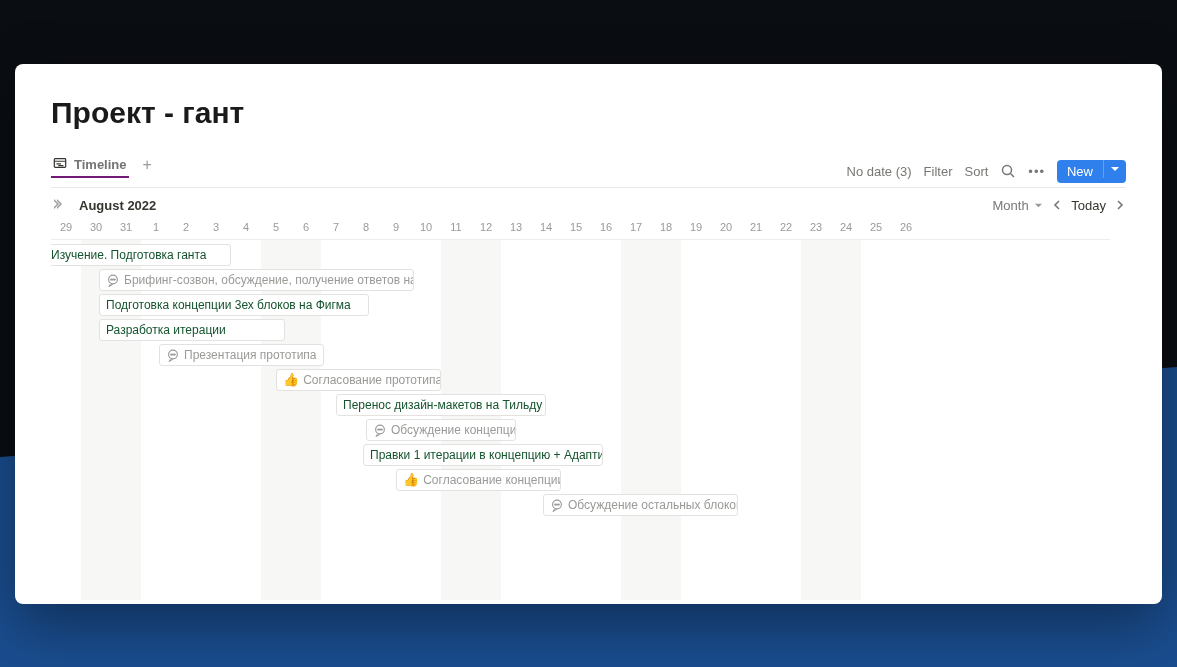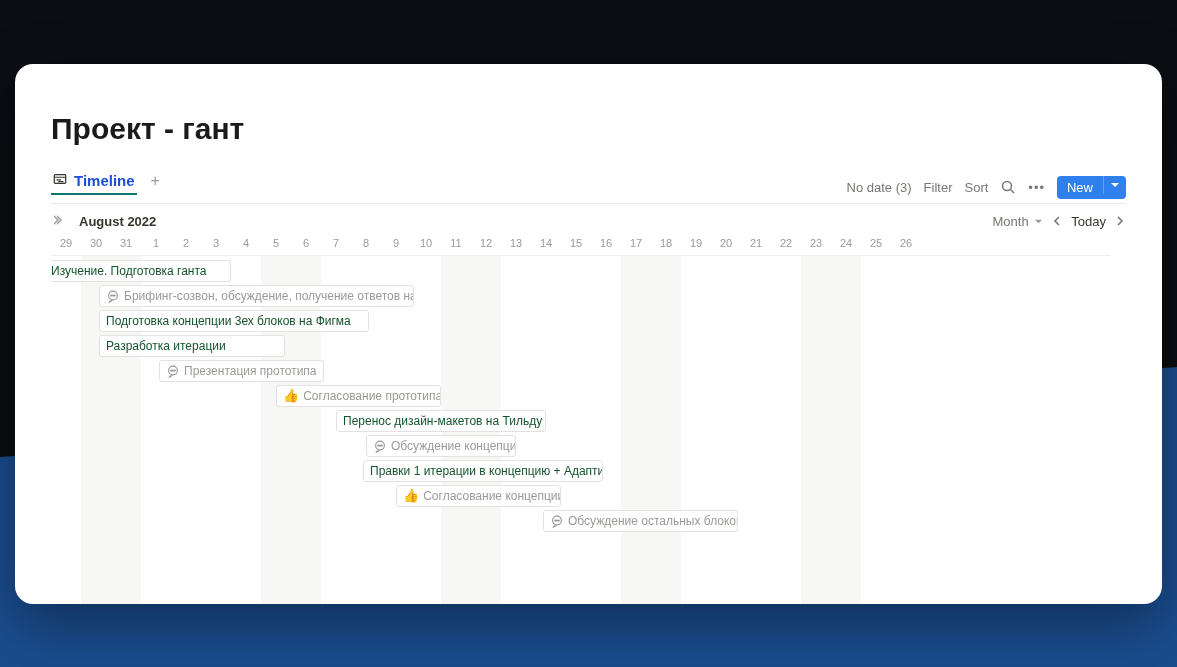--- a/index.html
+++ b/index.html
@@ -19,24 +19,24 @@
   background: #1a4d8f;
   clip-path: polygon(0 100%, 0 30%, 100% 0, 100% 100%);
   z-index: 0;
 }
 .window {
   position: relative;
   z-index: 1;
   width: 1147px;
   height: 540px;
   background: #fff;
-  border-radius: 18px;
+  border-radius: 8px;
   box-shadow: 0 20px 60px rgba(0,0,0,0.4);
   overflow: hidden;
-  padding: 48px 0 0 0;
+  padding: 32px 0 0 0;
 }
 .page-title {
   font-size: 30px;
   font-weight: 700;
   color: #1a1a1a;
   margin: 0 36px 18px 36px;
 }
 .toolbar {
   display: flex;
   align-items: center;
@@ -47,25 +47,25 @@
 }
 .tabs {
   display: flex;
   align-items: center;
   gap: 8px;
 }
 .tab {
   display: flex;
   align-items: center;
   gap: 5px;
-  font-size: 15px;
+  font-size: 13px;
   font-weight: 600;
-  color: #1d4ed8;
+  color: #737373;
   padding: 4px 2px;
-  border-bottom: 2px solid #0f766e;
+  border-bottom: 2px solid #701a75;
   cursor: pointer;
 }
 .tab svg { width: 14px; height: 14px; }
 .tab-add {
   color: #9b9a97;
   font-size: 16px;
   font-weight: 400;
   padding: 0 6px;
   cursor: pointer;
 }

